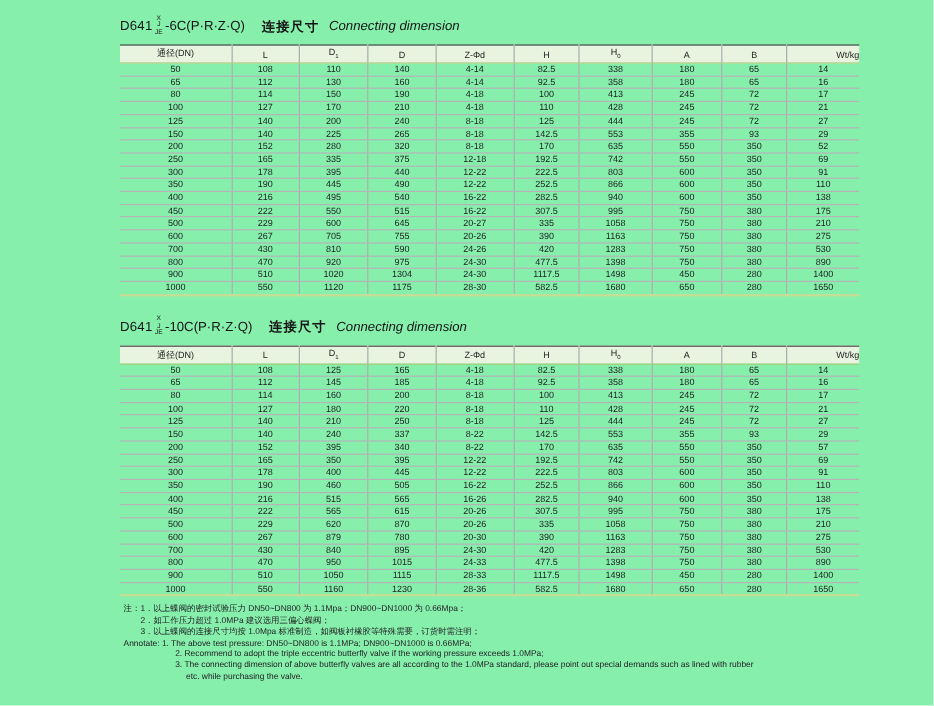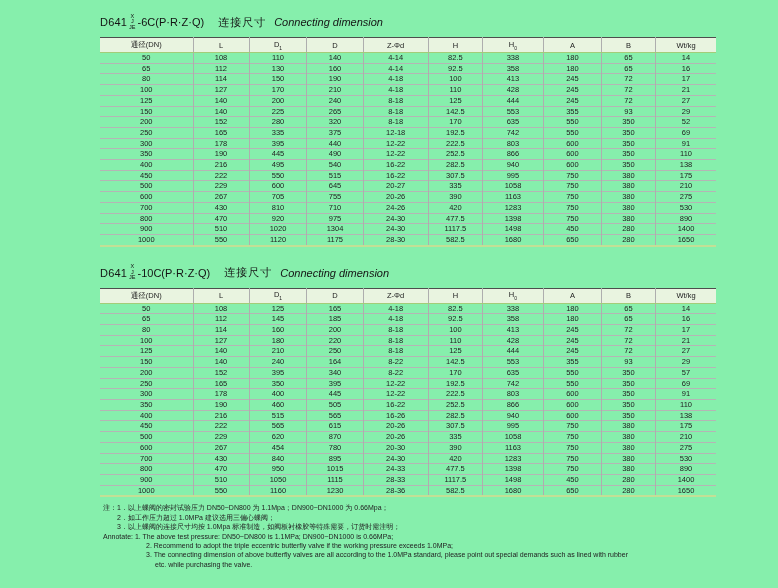--- a/index.html
+++ b/index.html
@@ -38,21 +38,21 @@
   .model-stack {
     display: inline-flex;
     flex-direction: column;
     align-items: center;
     justify-content: center;
     font-size: 5.5px;
     line-height: 5.5px;
     margin: 0 2px;
   }
   .section-title .spec { margin-right: 14px; }
-  .section-title .label-cn { font-weight: normal; margin-right: 8px; letter-spacing: 1px; }
+  .section-title .label-cn { font-weight: bold; margin-right: 8px; letter-spacing: 1px; }
   .section-title .label-en { font-weight: 500; font-style: italic; }
   .section-2 { margin-top: 13px; }
   
   table.dim-table {
     width: 616px;
     border-collapse: collapse;
     table-layout: fixed;
     margin-top: 2px;
     border-top: 1.5px solid var(--table-top-line);
     border-bottom: 2px solid var(--table-bottom-line);
@@ -70,21 +70,21 @@
   table.dim-table th {
     background: var(--header-bg);
     font-size: 7.5px;
     font-weight: normal;
     height: 15px;
     text-align: center;
     border-bottom: 1px solid var(--header-line);
     border-right: 1px solid var(--grid-line);
     color: #222;
   }
-  table.dim-table th:last-child { border-right: none; }
+  table.dim-table th:last-child { border-right: none; text-align: right; }
   table.dim-table th sub { font-size: 5px; }
   table.dim-table td {
     font-size: 7.5px;
     height: 9.7px;
     line-height: 9.7px;
     text-align: center;
     border-right: 1px solid var(--grid-line);
     border-top: 1px solid #b5b5b5;
     color: #222;
     white-space: nowrap;
@@ -316,21 +316,21 @@
             <td>390</td>
             <td>1163</td>
             <td>750</td>
             <td>380</td>
             <td>275</td>
           </tr>
           <tr>
             <td>700</td>
             <td>430</td>
             <td>810</td>
-            <td>710</td>
+            <td>590</td>
             <td>24-26</td>
             <td>420</td>
             <td>1283</td>
             <td>750</td>
             <td>380</td>
             <td>530</td>
           </tr>
           <tr>
             <td>800</td>
             <td>470</td>
@@ -467,21 +467,21 @@
             <td>125</td>
             <td>444</td>
             <td>245</td>
             <td>72</td>
             <td>27</td>
           </tr>
           <tr>
             <td>150</td>
             <td>140</td>
             <td>240</td>
-            <td>164</td>
+            <td>337</td>
             <td>8-22</td>
             <td>142.5</td>
             <td>553</td>
             <td>355</td>
             <td>93</td>
             <td>29</td>
           </tr>
           <tr>
             <td>200</td>
             <td>152</td>
@@ -562,21 +562,21 @@
             <td>20-26</td>
             <td>335</td>
             <td>1058</td>
             <td>750</td>
             <td>380</td>
             <td>210</td>
           </tr>
           <tr>
             <td>600</td>
             <td>267</td>
-            <td>454</td>
+            <td>879</td>
             <td>780</td>
             <td>20-30</td>
             <td>390</td>
             <td>1163</td>
             <td>750</td>
             <td>380</td>
             <td>275</td>
           </tr>
           <tr>
             <td>700</td>

